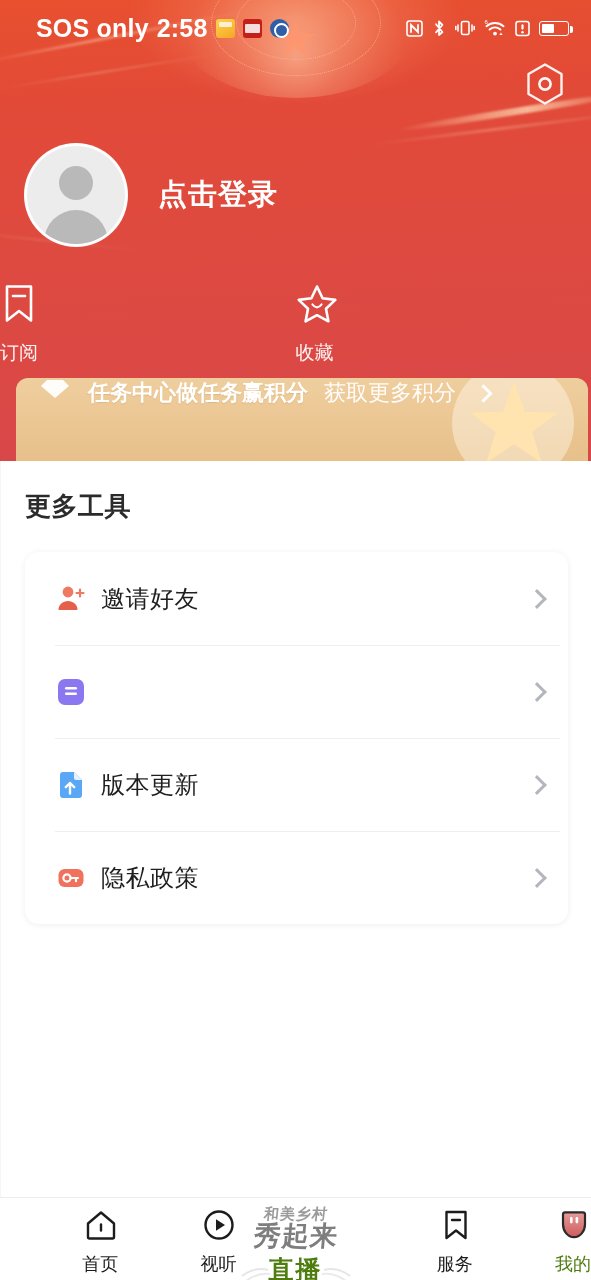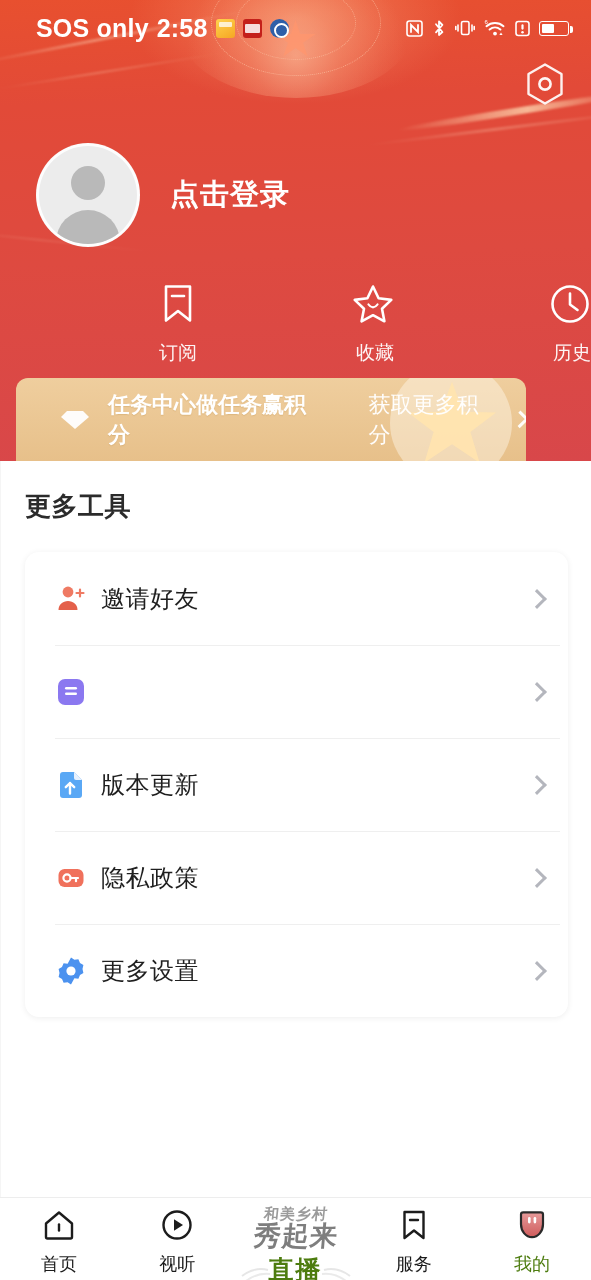--- a/index.html
+++ b/index.html
@@ -70,70 +70,70 @@
   .sb-right { margin-left:auto; display:flex; align-items:center; gap:9px; }
   .sb-right svg { display:block; }
   .batt { width:30px; height:15px; border:1.8px solid #fff; border-radius:3px; position:relative; }
   .batt::after { content:""; position:absolute; right:-5px; top:4px; width:3px; height:7px; background:#fff; border-radius:0 2px 2px 0; }
   .batt-fill { position:absolute; left:2px; top:2px; bottom:2px; width:42%; background:#fff; border-radius:1px; }
 
   
   .settings-btn { position:absolute; right:22px; top:60px; width:48px; height:48px; z-index:6; }
 
   
-  .profile { position:absolute; left:36px; top:143px; display:flex; align-items:center; gap:30px; z-index:4; }
+  .profile { position:absolute; left:24px; top:143px; display:flex; align-items:center; gap:30px; z-index:4; }
   .avatar {
     width:104px; height:104px; border-radius:50%; background:#ECECEC;
     border:3px solid rgba(255,255,255,0.9); position:relative; overflow:hidden; flex:none;
   }
   .avatar-head { position:absolute; left:50%; top:20px; transform:translateX(-50%); width:34px; height:34px; border-radius:50%; background:#B9B9B9; }
   .avatar-body { position:absolute; left:50%; bottom:-8px; transform:translateX(-50%); width:64px; height:42px; border-radius:32px 32px 0 0; background:#B9B9B9; }
   .login-text { color:#fff; font-size:29px; font-weight:bold; letter-spacing:1px; }
 
   
   .quick { position:absolute; left:0; top:283px; width:591px; display:flex; z-index:4; }
-  .quick-item { flex:1; display:flex; flex-direction:column; align-items:flex-end; gap:11px;padding-left:44px; }
+  .quick-item { flex:1; display:flex; flex-direction:column; align-items:flex-start; gap:11px; }
   .quick-label { color:rgba(255,255,255,0.94); font-size:19px; }
 
   
   .banner {
-    position:absolute; left:16px; top:378px; width:510px; height:83px;
+    position:absolute; left:16px; top:378px; width:572px; height:83px;
     background:linear-gradient(180deg,#EFCE9E 0%,#E7C08A 100%);
     border-radius:12px 12px 0 0; overflow:hidden; z-index:4;
-    display:flex; align-items:center; padding:0 0 0 44px;
+    display:flex; align-items:flex-start; padding:0 0 0 24px;
   }
   .banner-star-bg { position:absolute; right:14px; top:-16px; width:122px; height:122px; border-radius:50%; background:rgba(255,248,235,0.45); }
   .banner-star {
     position:absolute; right:28px; top:2px; width:92px; height:88px; background:rgba(255,228,175,0.95);
     clip-path:polygon(50% 2%,62% 36%,98% 37%,70% 59%,80% 94%,50% 73%,20% 94%,30% 59%,2% 37%,38% 36%);
   }
   .banner-diamond { width:30px; height:22px; flex:none; position:relative; z-index:2; }
   .banner-main { color:#fff; font-size:22px; font-weight:600; margin-left:18px; position:relative; z-index:2; text-shadow:0 1px 1px rgba(180,130,60,.25); }
-  .banner-cta { color:rgba(255,255,255,0.96); font-size:22px; margin-left:52px; position:relative; z-index:2; display:flex; align-items:center; gap:21px; }
+  .banner-cta { color:rgba(255,255,255,0.96); font-size:22px; margin-left:16px; position:relative; z-index:2; display:flex; align-items:center; gap:21px; }
   .banner-chev { width:13px; height:13px; border-right:3px solid rgba(255,255,255,.95); border-top:3px solid rgba(255,255,255,.95); transform:rotate(45deg); }
 
   
   .content { position:absolute; left:1px; top:461px; width:591px; bottom:83px; background:#ffffff; }
   .section-title { margin:28px 0 0 24px; font-size:26px; font-weight:bold; color:#2B2B2B; letter-spacing:.5px; }
   .card {
     margin:28px 24px 0 24px; background:#fff; border-radius:14px;
     box-shadow:0 1px 6px rgba(0,0,0,0.07); overflow:hidden;
   }
   .row { height:93px; display:flex; align-items:center; padding:0 24px 0 30px; position:relative; }
   .row + .row::before { content:""; position:absolute; left:30px; right:8px; top:0; height:1px; background:#EFEFEF; }
   .row-icon { width:32px; height:32px; flex:none; display:flex; align-items:center; justify-content:center; }
   .row-label { margin-left:14px; font-size:24px; color:#1F1F1F; letter-spacing:.5px; }
   .row-chev { margin-left:auto; width:14px; height:14px; border-right:3px solid #B4B6BD; border-top:3px solid #B4B6BD; transform:rotate(45deg); }
 
   
   .bottomnav {
     position:absolute; left:0; bottom:0; width:591px; height:83px; background:#fff;
     border-top:1px solid #EDEDED; display:flex; align-items:flex-start; padding-top:10px;
   }
-  .nav-item { flex:1; display:flex; flex-direction:column; align-items:center; gap:6px; }
+  .nav-item { flex:1; display:flex; flex-direction:column; align-items:flex-end; gap:6px; }
   .nav-label { font-size:18px; color:#1C1C1C; }
   .nav-item.active .nav-label { color:#4d7c0f; }
   .nav-center { flex:1; position:relative; }
   .nav-logo {
     position:absolute; left:50%; top:-12px; transform:translateX(-50%);
     width:118px; height:96px; display:flex; flex-direction:column; align-items:center; justify-content:center;
     color:#8A8A8A; line-height:1;
   }
   .logo-l1 { font-size:15px; font-weight:bold; letter-spacing:1px; color:#9B9B9B; transform:skewX(-6deg); }
   .logo-l2 { font-size:27px; font-weight:bold; letter-spacing:1px; color:#7E7E7E; margin-top:2px; transform:skewX(-5deg); }
@@ -229,29 +229,20 @@
       <span class="quick-label">订阅</span>
     </div>
     <div class="quick-item">
       <span>
         <svg width="42" height="42" viewBox="0 0 42 42">
             <path d="M21 3.5l5.6 11.7 12.7 1.7-9.3 8.8 2.4 12.6L21 32.2 9.6 38.3 12 25.7 2.7 16.9l12.7-1.7z" fill="none" stroke="#fff" stroke-width="2.6" stroke-linejoin="round"></path>
             <path d="M16.5 21.5c1.3 1.9 3 2.8 4.5 2.8s3.2-.9 4.5-2.8" fill="none" stroke="#fff" stroke-width="2.2" stroke-linecap="round"></path>
           </svg>
       </span>
       <span class="quick-label">收藏</span>
-    </div>
-    <div class="quick-item">
-      <span>
-        <svg width="42" height="42" viewBox="0 0 42 42">
-            <circle cx="21" cy="21" r="17.5" fill="none" stroke="#fff" stroke-width="2.6"></circle>
-            <path d="M21 10.5V21.5l7.5 5.5" fill="none" stroke="#fff" stroke-width="2.6" stroke-linecap="round" stroke-linejoin="round"></path>
-          </svg>
-      </span>
-      <span class="quick-label">历史</span>
     </div>
   </div>
 
   <div class="banner">
     <div class="banner-star-bg"></div>
     <div class="banner-star"></div>
     <span class="banner-diamond">
       <svg width="30" height="22" viewBox="0 0 30 22">
           <path d="M7 2h16l6 6-14 12L1 8z" fill="rgba(255,255,255,0.95)"></path>
         </svg>
@@ -309,30 +300,20 @@
             <rect x="3.5" y="7" width="25" height="18" rx="6" fill="#F0715C"></rect>
             <circle cx="12" cy="16" r="3.6" fill="none" stroke="#fff" stroke-width="2.2"></circle>
             <path d="M15.4 16H23" stroke="#fff" stroke-width="2.2" stroke-linecap="round"></path>
             <path d="M21 16v3.2" stroke="#fff" stroke-width="2.2" stroke-linecap="round"></path>
           </svg>
         </span>
         <span class="row-label">隐私政策</span>
         <span class="row-chev"></span>
       </div>
 
-      <div class="row">
-        <span class="row-icon">
-          <svg width="32" height="32" viewBox="0 0 32 32">
-            <path d="M16 2.5l3.4 2.2 4-.5 1.6 3.7 3.4 2.2-.9 3.9.9 3.9-3.4 2.2-1.6 3.7-4-.5L16 29.5l-3.4-2.2-4 .5-1.6-3.7L3.6 21.9l.9-3.9-.9-3.9 3.4-2.2 1.6-3.7 4 .5z" fill="#4C92EF"></path>
-            <circle cx="16" cy="16" r="4.6" fill="#fff"></circle>
-          </svg>
-        </span>
-        <span class="row-label">更多设置</span>
-        <span class="row-chev"></span>
-      </div>
 
     </div>
   </div>
 
   <div class="bottomnav">
 
     <div class="nav-item">
       <span>
         <svg width="34" height="34" viewBox="0 0 34 34">
             <path d="M17 4.5L30 15.5v13.5a1.5 1.5 0 0 1-1.5 1.5H5.5A1.5 1.5 0 0 1 4 29V15.5z" fill="none" stroke="#1C1C1C" stroke-width="2.4" stroke-linejoin="round"></path>

